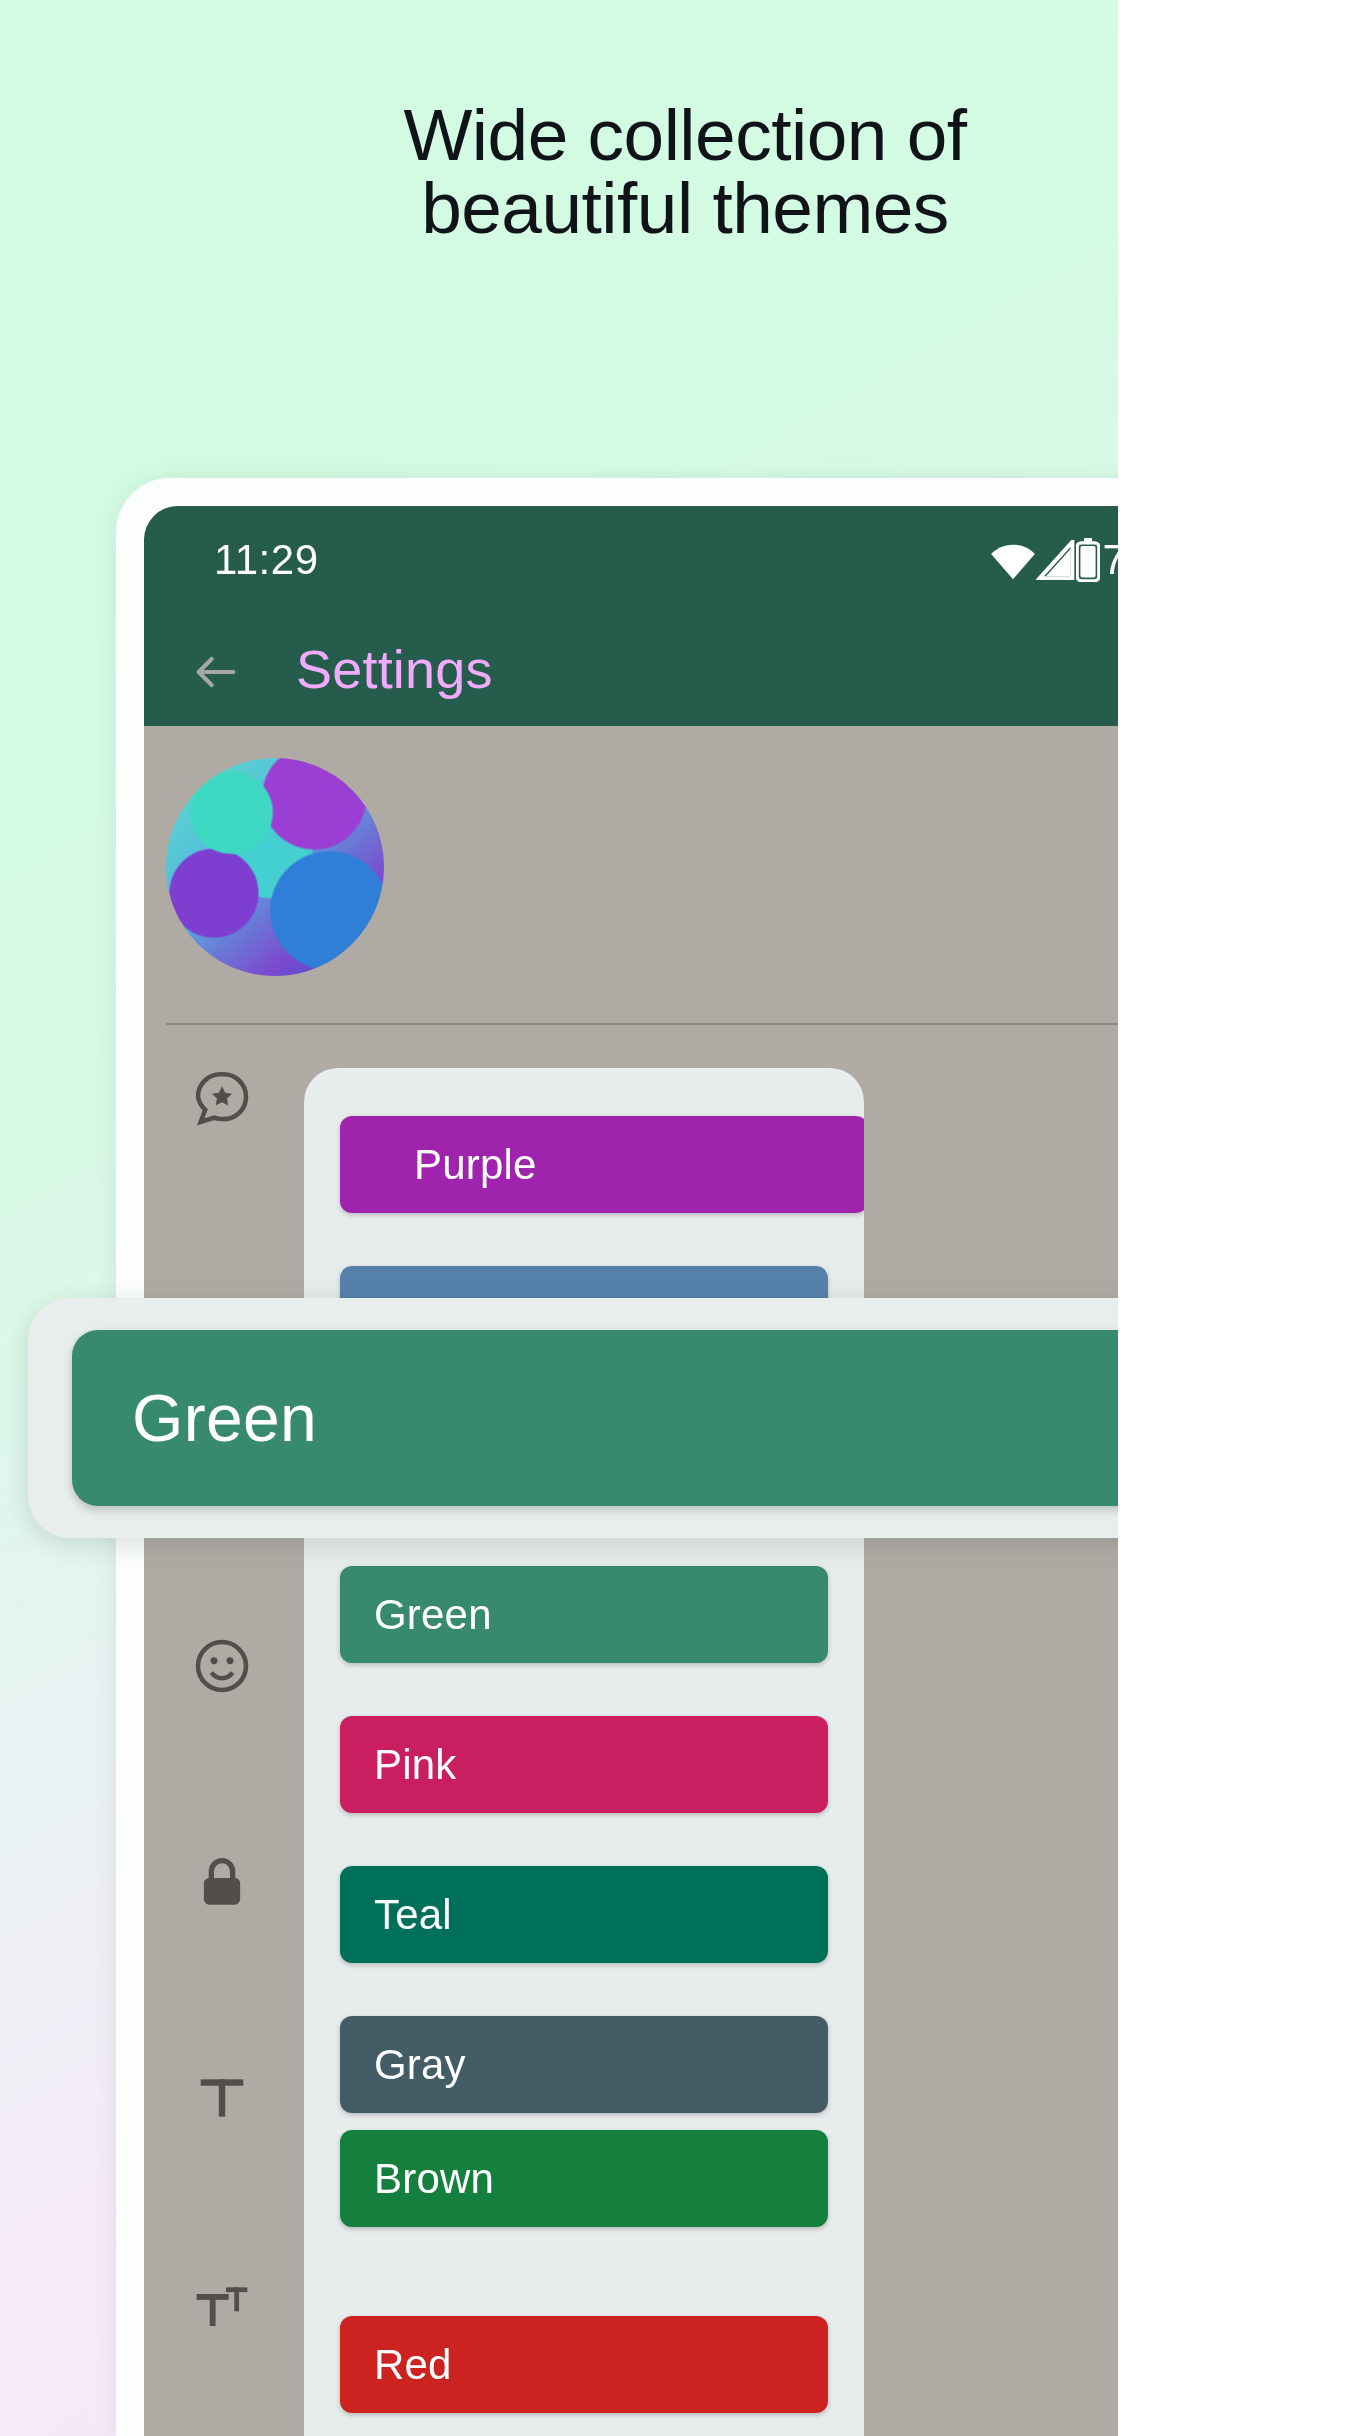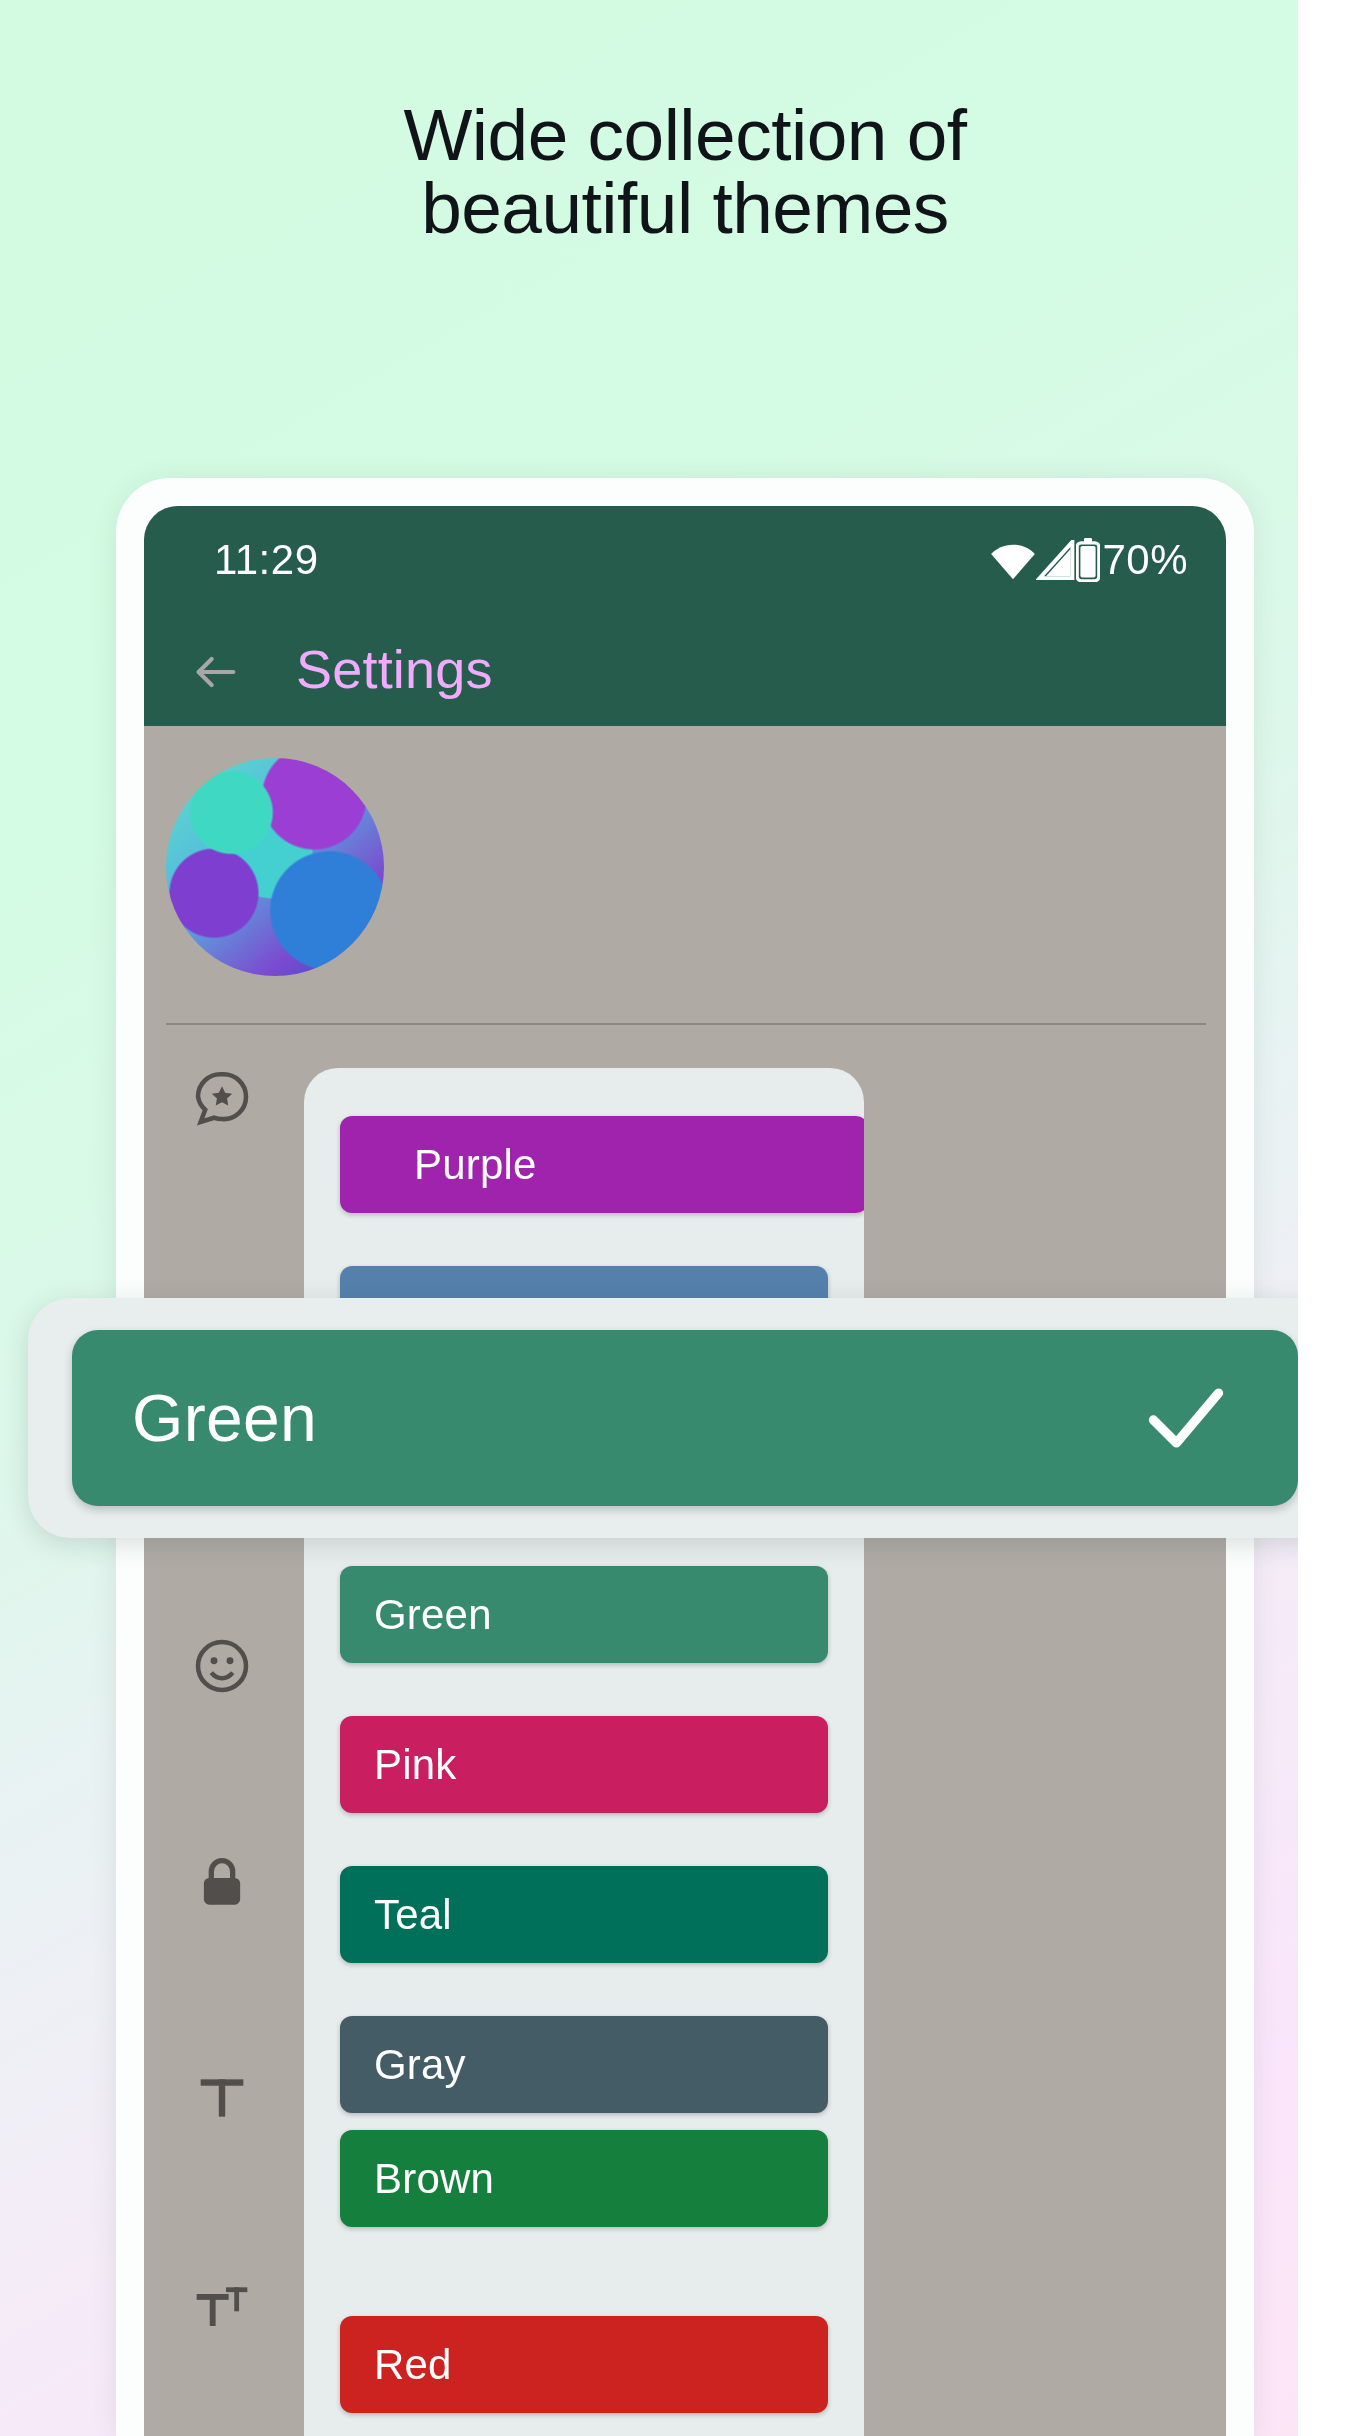--- a/index.html
+++ b/index.html
@@ -12,21 +12,21 @@
     height: 2436px;
     overflow: hidden;
     font-family: "Liberation Sans", sans-serif;
     position: relative;
   }
 
   
   #screen {
     position: absolute;
     inset: 0;
-    width: 1298px;
+    width: 1118px;
     height: 2436px;
     overflow: hidden;
     background:
       linear-gradient(150deg,
         #d2fbe2 0%,
         #d4fbe3 28%,
         #dcf8ea 45%,
         #e9f2f3 58%,
         #f4ecf7 72%,
         #fae5fb 88%,

